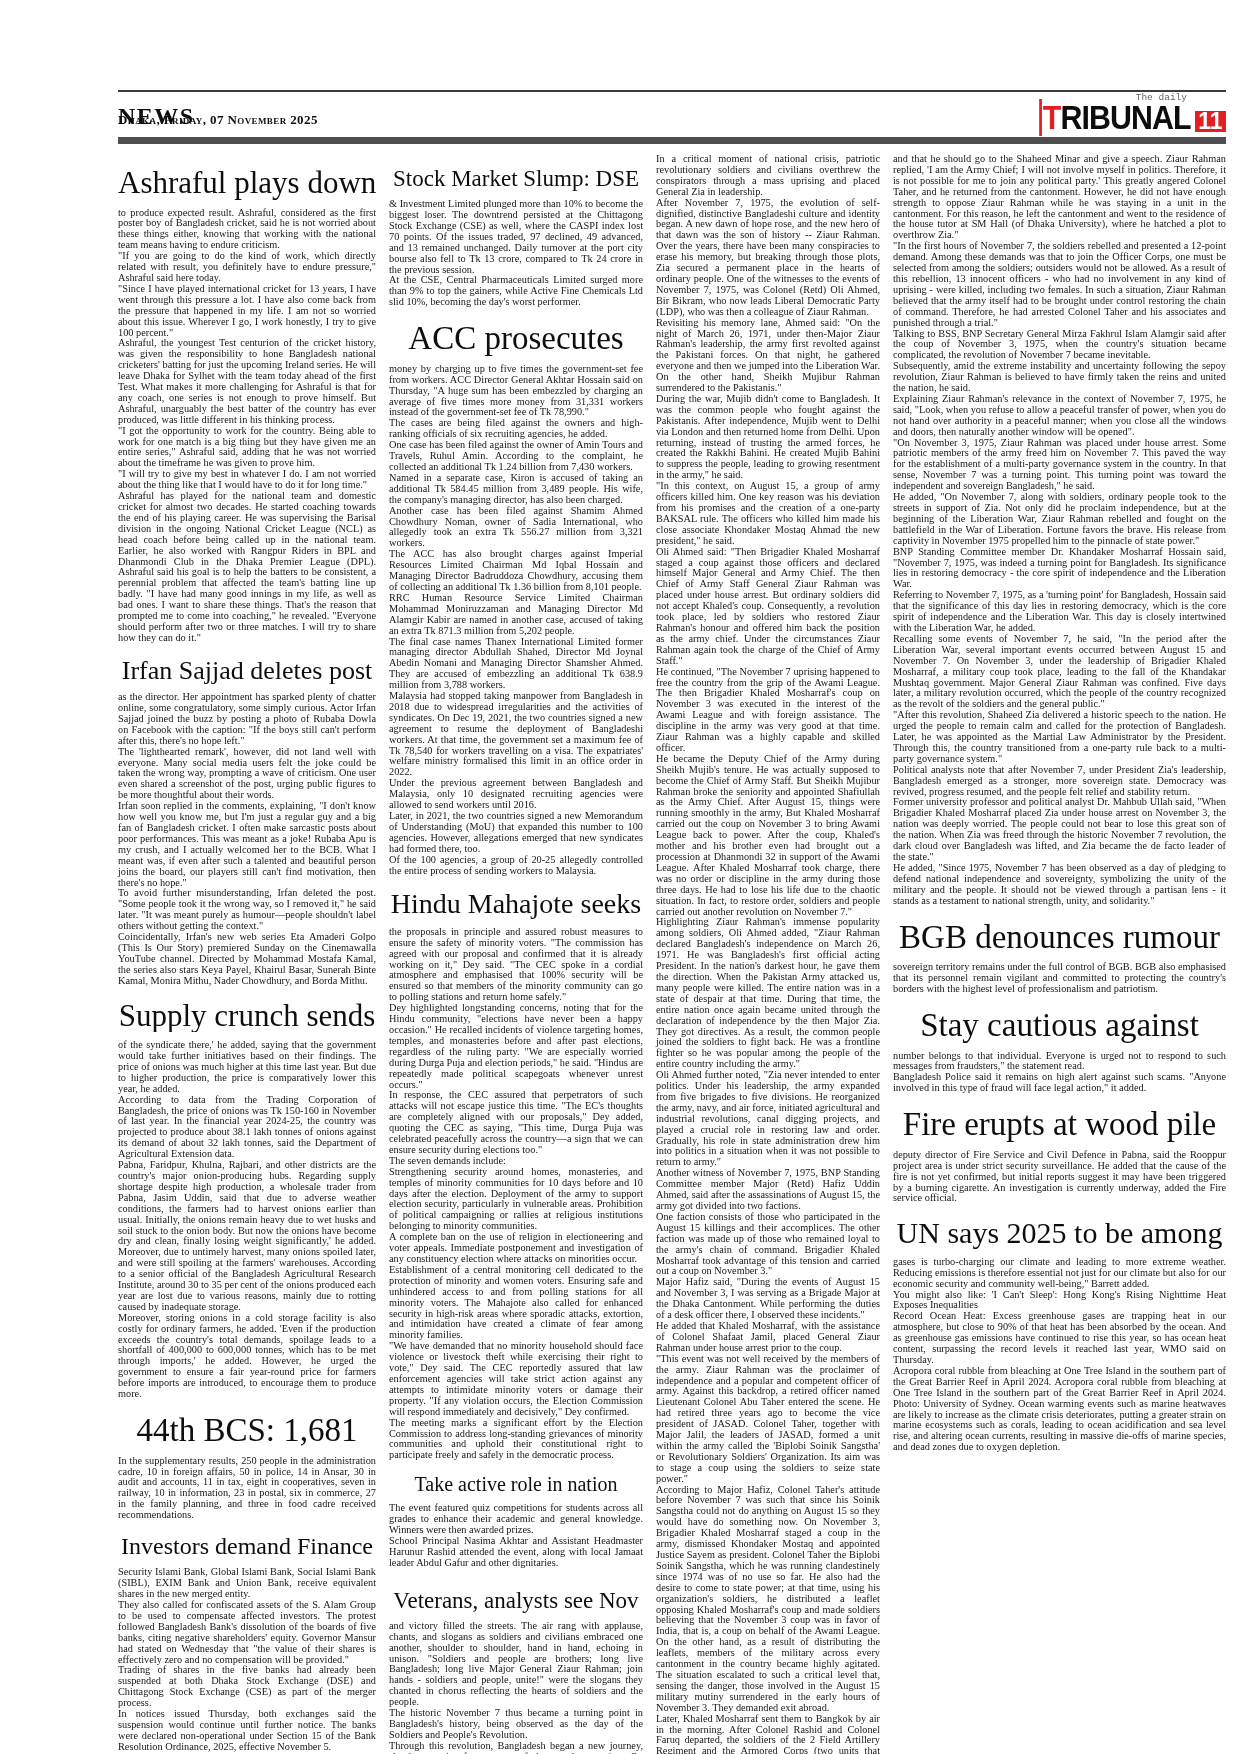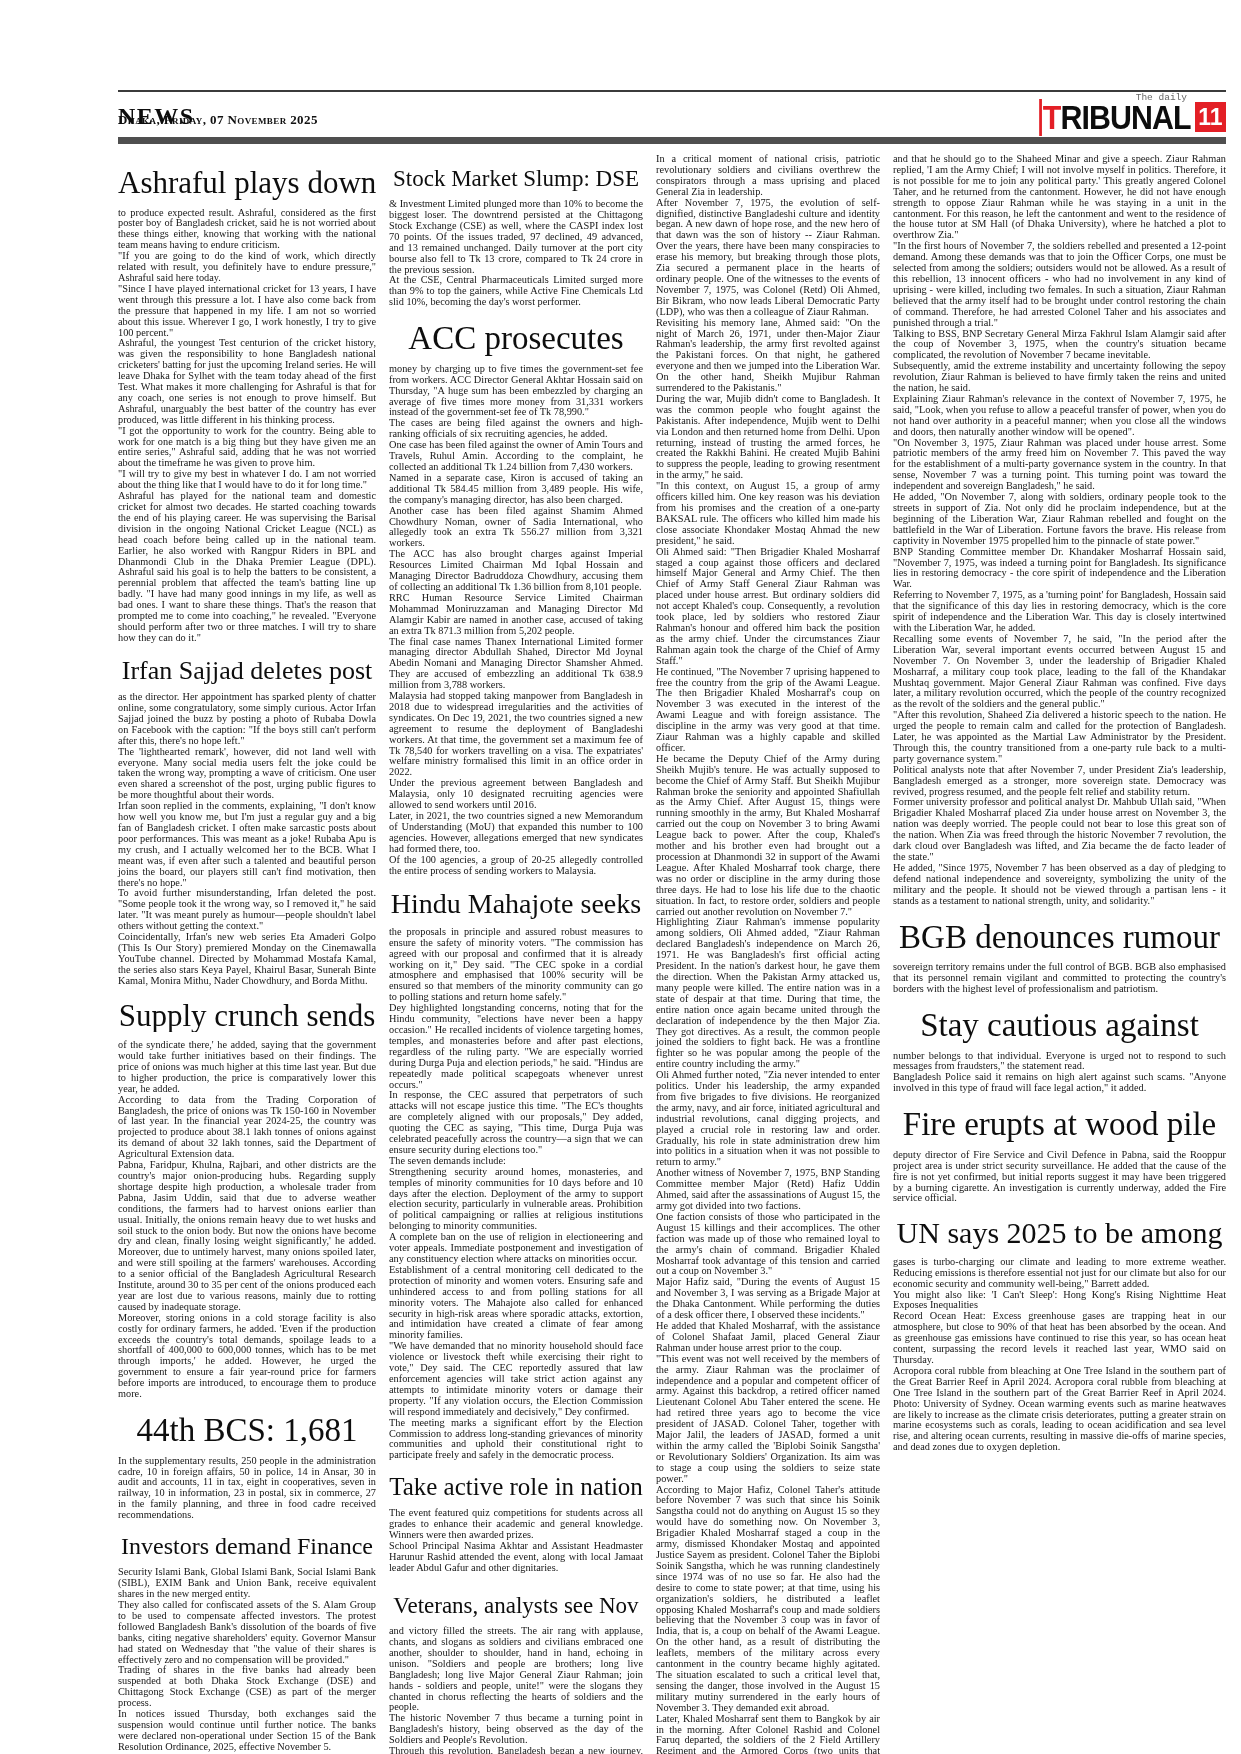--- a/index.html
+++ b/index.html
@@ -21,21 +21,21 @@
     font-weight:bold; font-size:24px; letter-spacing:1.5px; color:#0d0d0d;
   }
   .masthead { position:absolute; right:0; bottom:0; display:flex; align-items:flex-end; gap:4px; background:#fff; padding-left:8px; }
   .logo-block { display:flex; flex-direction:column; align-items:flex-end; line-height:1; }
   .tagline { font-family:Liberation Mono, monospace; font-size:9.5px; color:#666; margin:0 4px 1px 0; }
   .logo-main { font-family:"Liberation Sans",sans-serif; font-weight:bold; font-size:33px; line-height:.85; letter-spacing:-1px; transform:scaleX(.92); transform-origin:right; }
   .logo-t { color:#e31f26; border-left:3px solid #e31f26; padding-left:1px; }
   .logo-rest { color:#0d0d0d; }
   .page-num {
     background:#e31f26; color:#fff; font-family:"Liberation Sans",sans-serif;
-    font-weight:bold; font-size:23px; width:31px; height:30px;
+    font-weight:bold; font-size:23px; width:31px; height:21px;
     display:flex; align-items:center; justify-content:center;
   }
   .thick-rule { height:7px; background:#4f4f4f; margin-top:5px; }
 
   
   .columns { display:grid; grid-template-columns:258px 254px 224px 333px; column-gap:13px; margin-top:10px; }
   .col { min-width:0; }
   .headline {
     font-weight:400; text-align:center; white-space:nowrap; overflow:hidden;
     margin:13px 0 8px; color:#0e0e0e; line-height:1.05;
@@ -73,21 +73,21 @@
           <p class="body-text">"Since I have played international cricket for 13 years, I have went through this pressure a lot. I have also come back from the pressure that happened in my life. I am not so worried about this issue. Wherever I go, I work honestly, I try to give 100 percent."</p>
           <p class="body-text">Ashraful, the youngest Test centurion of the cricket history, was given the responsibility to hone Bangladesh national cricketers' batting for just the upcoming Ireland series. He will leave Dhaka for Sylhet with the team today ahead of the first Test. What makes it more challenging for Ashraful is that for any coach, one series is not enough to prove himself. But Ashraful, unarguably the best batter of the country has ever produced, was little different in his thinking process.</p>
           <p class="body-text">"I got the opportunity to work for the country. Being able to work for one match is a big thing but they have given me an entire series," Ashraful said, adding that he was not worried about the timeframe he was given to prove him.</p>
           <p class="body-text">"I will try to give my best in whatever I do. I am not worried about the thing like that I would have to do it for long time."</p>
           <p class="body-text">Ashraful has played for the national team and domestic cricket for almost two decades. He started coaching towards the end of his playing career. He was supervising the Barisal division in the ongoing National Cricket League (NCL) as head coach before being called up in the national team. Earlier, he also worked with Rangpur Riders in BPL and Dhanmondi Club in the Dhaka Premier League (DPL). Ashraful said his goal is to help the batters to be consistent, a perennial problem that affected the team's batting line up badly. "I have had many good innings in my life, as well as bad ones. I want to share these things. That's the reason that prompted me to come into coaching," he revealed. "Everyone should perform after two or three matches. I will try to share how they can do it."</p>
           <h2 class="headline" style="font-size: 26px;">Irfan Sajjad deletes post</h2>
           <p class="body-text">as the director. Her appointment has sparked plenty of chatter online, some congratulatory, some simply curious. Actor Irfan Sajjad joined the buzz by posting a photo of Rubaba Dowla on Facebook with the caption: "If the boys still can't perform after this, there's no hope left."</p>
           <p class="body-text">The 'lighthearted remark', however, did not land well with everyone. Many social media users felt the joke could be taken the wrong way, prompting a wave of criticism. One user even shared a screenshot of the post, urging public figures to be more thoughtful about their words.</p>
           <p class="body-text">Irfan soon replied in the comments, explaining, "I don't know how well you know me, but I'm just a regular guy and a big fan of Bangladesh cricket. I often make sarcastic posts about poor performances. This was meant as a joke! Rubaba Apu is my crush, and I actually welcomed her to the BCB. What I meant was, if even after such a talented and beautiful person joins the board, our players still can't find motivation, then there's no hope."</p>
           <p class="body-text">To avoid further misunderstanding, Irfan deleted the post. "Some people took it the wrong way, so I removed it," he said later. "It was meant purely as humour—people shouldn't label others without getting the context."</p>
-          <p class="body-text">Coincidentally, Irfan's new web series Eta Amaderi Golpo (This Is Our Story) premiered Monday on the Cinemawalla YouTube channel. Directed by Mohammad Mostafa Kamal, the series also stars Keya Payel, Khairul Basar, Sunerah Binte Kamal, Monira Mithu, Nader Chowdhury, and Borda Mithu.</p>
+          <p class="body-text">Coincidentally, Irfan's new web series Eta Amaderi Golpo (This Is Our Story) premiered Sunday on the Cinemawalla YouTube channel. Directed by Mohammad Mostafa Kamal, the series also stars Keya Payel, Khairul Basar, Sunerah Binte Kamal, Monira Mithu, Nader Chowdhury, and Borda Mithu.</p>
           <h2 class="headline" style="font-size: 31px;">Supply crunch sends</h2>
           <p class="body-text">of the syndicate there,' he added, saying that the government would take further initiatives based on their findings. The price of onions was much higher at this time last year. But due to higher production, the price is comparatively lower this year, he added.</p>
           <p class="body-text">According to data from the Trading Corporation of Bangladesh, the price of onions was Tk 150-160 in November of last year. In the financial year 2024-25, the country was projected to produce about 38.1 lakh tonnes of onions against its demand of about 32 lakh tonnes, said the Department of Agricultural Extension data.</p>
           <p class="body-text">Pabna, Faridpur, Khulna, Rajbari, and other districts are the country's major onion-producing hubs. Regarding supply shortage despite high production, a wholesale trader from Pabna, Jasim Uddin, said that due to adverse weather conditions, the farmers had to harvest onions earlier than usual. Initially, the onions remain heavy due to wet husks and soil stuck to the onion body. But now the onions have become dry and clean, finally losing weight significantly,' he added. Moreover, due to untimely harvest, many onions spoiled later, and were still spoiling at the farmers' warehouses. According to a senior official of the Bangladesh Agricultural Research Institute, around 30 to 35 per cent of the onions produced each year are lost due to various reasons, mainly due to rotting caused by inadequate storage.</p>
           <p class="body-text">Moreover, storing onions in a cold storage facility is also costly for ordinary farmers, he added. 'Even if the production exceeds the country's total demands, spoilage leads to a shortfall of 400,000 to 600,000 tonnes, which has to be met through imports,' he added. However, he urged the government to ensure a fair year-round price for farmers before imports are introduced, to encourage them to produce more.</p>
           <h2 class="headline" style="font-size: 33px;">44th BCS: 1,681</h2>
           <p class="body-text">In the supplementary results, 250 people in the administration cadre, 10 in foreign affairs, 50 in police, 14 in Ansar, 30 in audit and accounts, 11 in tax, eight in cooperatives, seven in railway, 10 in information, 23 in postal, six in commerce, 27 in the family planning, and three in food cadre received recommendations.</p>
           <h2 class="headline" style="font-size: 24px;">Investors demand Finance</h2>
           <p class="body-text">Security Islami Bank, Global Islami Bank, Social Islami Bank (SIBL), EXIM Bank and Union Bank, receive equivalent shares in the new merged entity.</p>
           <p class="body-text">They also called for confiscated assets of the S. Alam Group to be used to compensate affected investors. The protest followed Bangladesh Bank's dissolution of the boards of five banks, citing negative shareholders' equity. Governor Mansur had stated on Wednesday that "the value of their shares is effectively zero and no compensation will be provided."</p>
@@ -115,21 +115,21 @@
           <h2 class="headline" style="font-size: 28px;">Hindu Mahajote seeks</h2>
           <p class="body-text">the proposals in principle and assured robust measures to ensure the safety of minority voters. "The commission has agreed with our proposal and confirmed that it is already working on it," Dey said. "The CEC spoke in a cordial atmosphere and emphasised that 100% security will be ensured so that members of the minority community can go to polling stations and return home safely."</p>
           <p class="body-text">Dey highlighted longstanding concerns, noting that for the Hindu community, "elections have never been a happy occasion." He recalled incidents of violence targeting homes, temples, and monasteries before and after past elections, regardless of the ruling party. "We are especially worried during Durga Puja and election periods," he said. "Hindus are repeatedly made political scapegoats whenever unrest occurs."</p>
           <p class="body-text">In response, the CEC assured that perpetrators of such attacks will not escape justice this time. "The EC's thoughts are completely aligned with our proposals," Dey added, quoting the CEC as saying, "This time, Durga Puja was celebrated peacefully across the country—a sign that we can ensure security during elections too."</p>
           <p class="body-text">The seven demands include:</p>
           <p class="body-text">Strengthening security around homes, monasteries, and temples of minority communities for 10 days before and 10 days after the election. Deployment of the army to support election security, particularly in vulnerable areas. Prohibition of political campaigning or rallies at religious institutions belonging to minority communities.</p>
           <p class="body-text">A complete ban on the use of religion in electioneering and voter appeals. Immediate postponement and investigation of any constituency election where attacks on minorities occur.</p>
           <p class="body-text">Establishment of a central monitoring cell dedicated to the protection of minority and women voters. Ensuring safe and unhindered access to and from polling stations for all minority voters. The Mahajote also called for enhanced security in high-risk areas where sporadic attacks, extortion, and intimidation have created a climate of fear among minority families.</p>
           <p class="body-text">"We have demanded that no minority household should face violence or livestock theft while exercising their right to vote," Dey said. The CEC reportedly assured that law enforcement agencies will take strict action against any attempts to intimidate minority voters or damage their property. "If any violation occurs, the Election Commission will respond immediately and decisively," Dey confirmed.</p>
           <p class="body-text">The meeting marks a significant effort by the Election Commission to address long-standing grievances of minority communities and uphold their constitutional right to participate freely and safely in the democratic process.</p>
-          <h2 class="headline" style="font-size: 25px;">Take active role in nation</h2>
+          <h2 class="headline" style="font-size: 20px;">Take active role in nation</h2>
           <p class="body-text">The event featured quiz competitions for students across all grades to enhance their academic and general knowledge. Winners were then awarded prizes.</p>
           <p class="body-text">School Principal Nasima Akhtar and Assistant Headmaster Harunur Rashid attended the event, along with local Jamaat leader Abdul Gafur and other dignitaries.</p>
           <h2 class="headline" style="font-size: 23px; margin-top: 20px;">Veterans, analysts see Nov</h2>
           <p class="body-text">and victory filled the streets. The air rang with applause, chants, and slogans as soldiers and civilians embraced one another, shoulder to shoulder, hand in hand, echoing in unison. "Soldiers and people are brothers; long live Bangladesh; long live Major General Ziaur Rahman; join hands - soldiers and people, unite!" were the slogans they chanted in chorus reflecting the hearts of soldiers and the people.</p>
           <p class="body-text">The historic November 7 thus became a turning point in Bangladesh's history, being observed as the day of the Soldiers and People's Revolution.</p>
           <p class="body-text">Through this revolution, Bangladesh began a new journey, slowly emerging from a state of chaos and uncertainty. On this day in 1975, the then Chief of Army Staff Major General Ziaur Rahman, broke free from the web of geopolitical, expansionist, and neo-colonial conspiracies surrounding the country.</p>
         </div>
         <div class="col">
           <p class="body-text">In a critical moment of national crisis, patriotic revolutionary soldiers and civilians overthrew the conspirators through a mass uprising and placed General Zia in leadership.</p>
           <p class="body-text">After November 7, 1975, the evolution of self-dignified, distinctive Bangladeshi culture and identity began. A new dawn of hope rose, and the new hero of that dawn was the son of history -- Ziaur Rahman. Over the years, there have been many conspiracies to erase his memory, but breaking through those plots, Zia secured a permanent place in the hearts of ordinary people. One of the witnesses to the events of November 7, 1975, was Colonel (Retd) Oli Ahmed, Bir Bikram, who now leads Liberal Democratic Party (LDP), who was then a colleague of Ziaur Rahman.</p>

